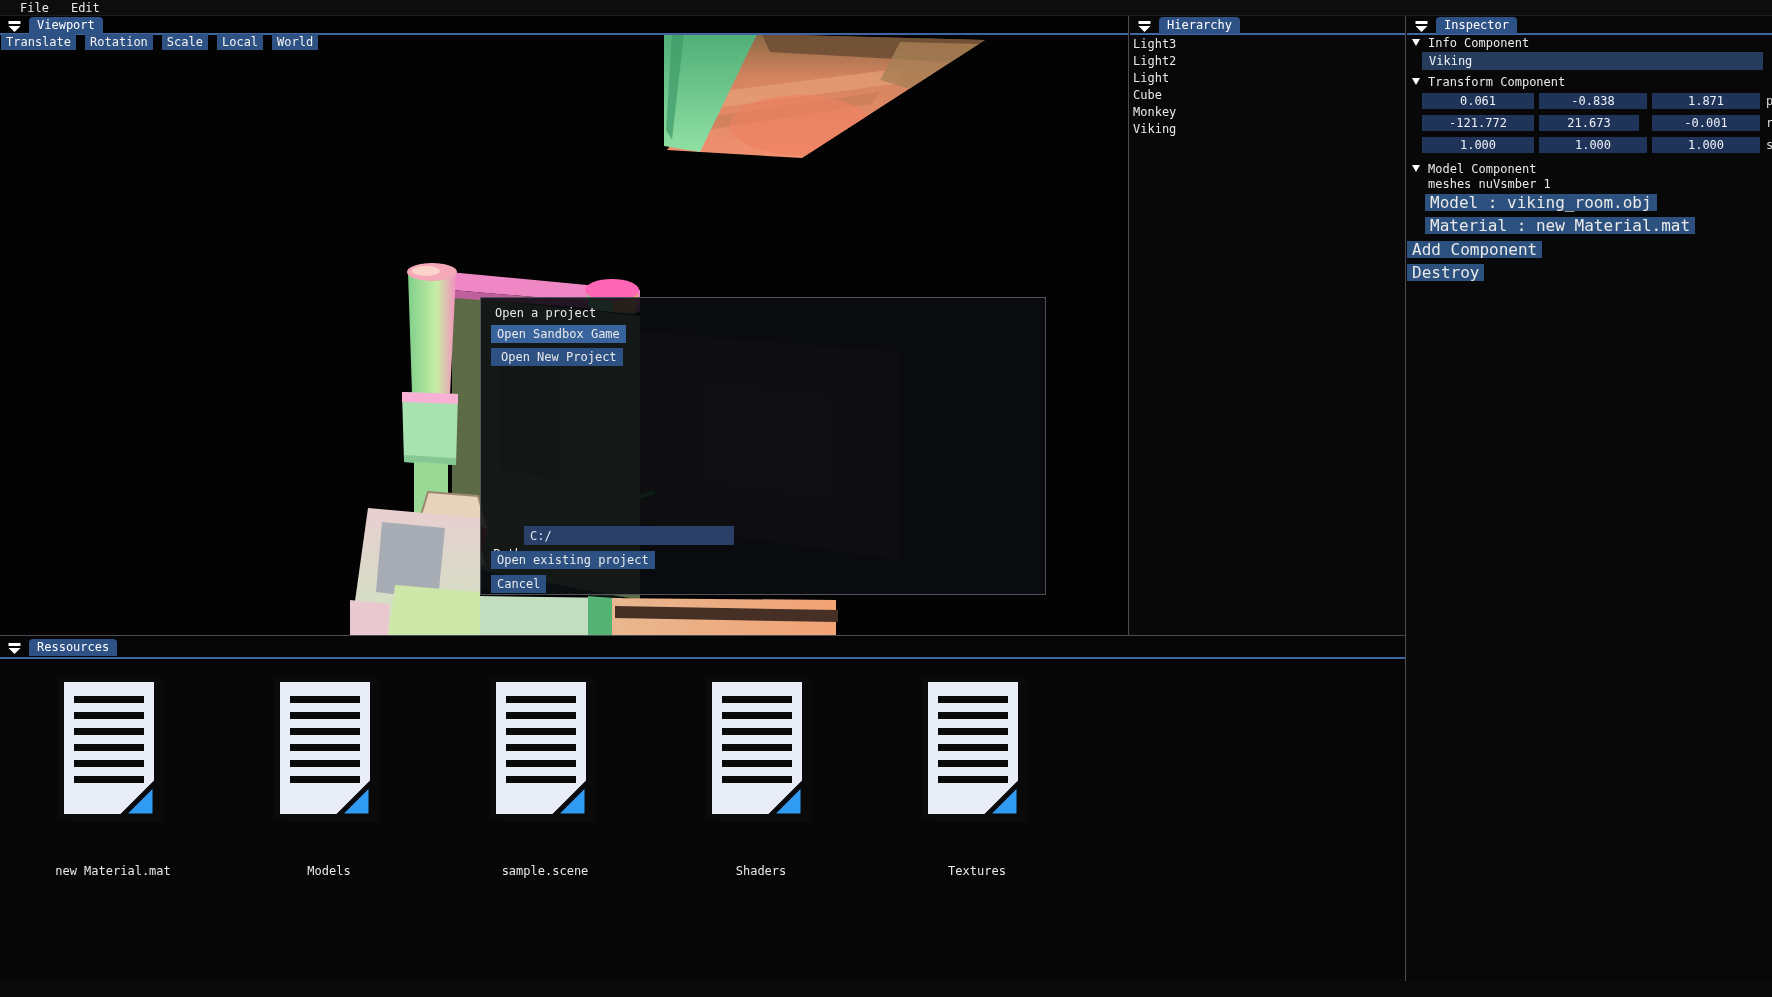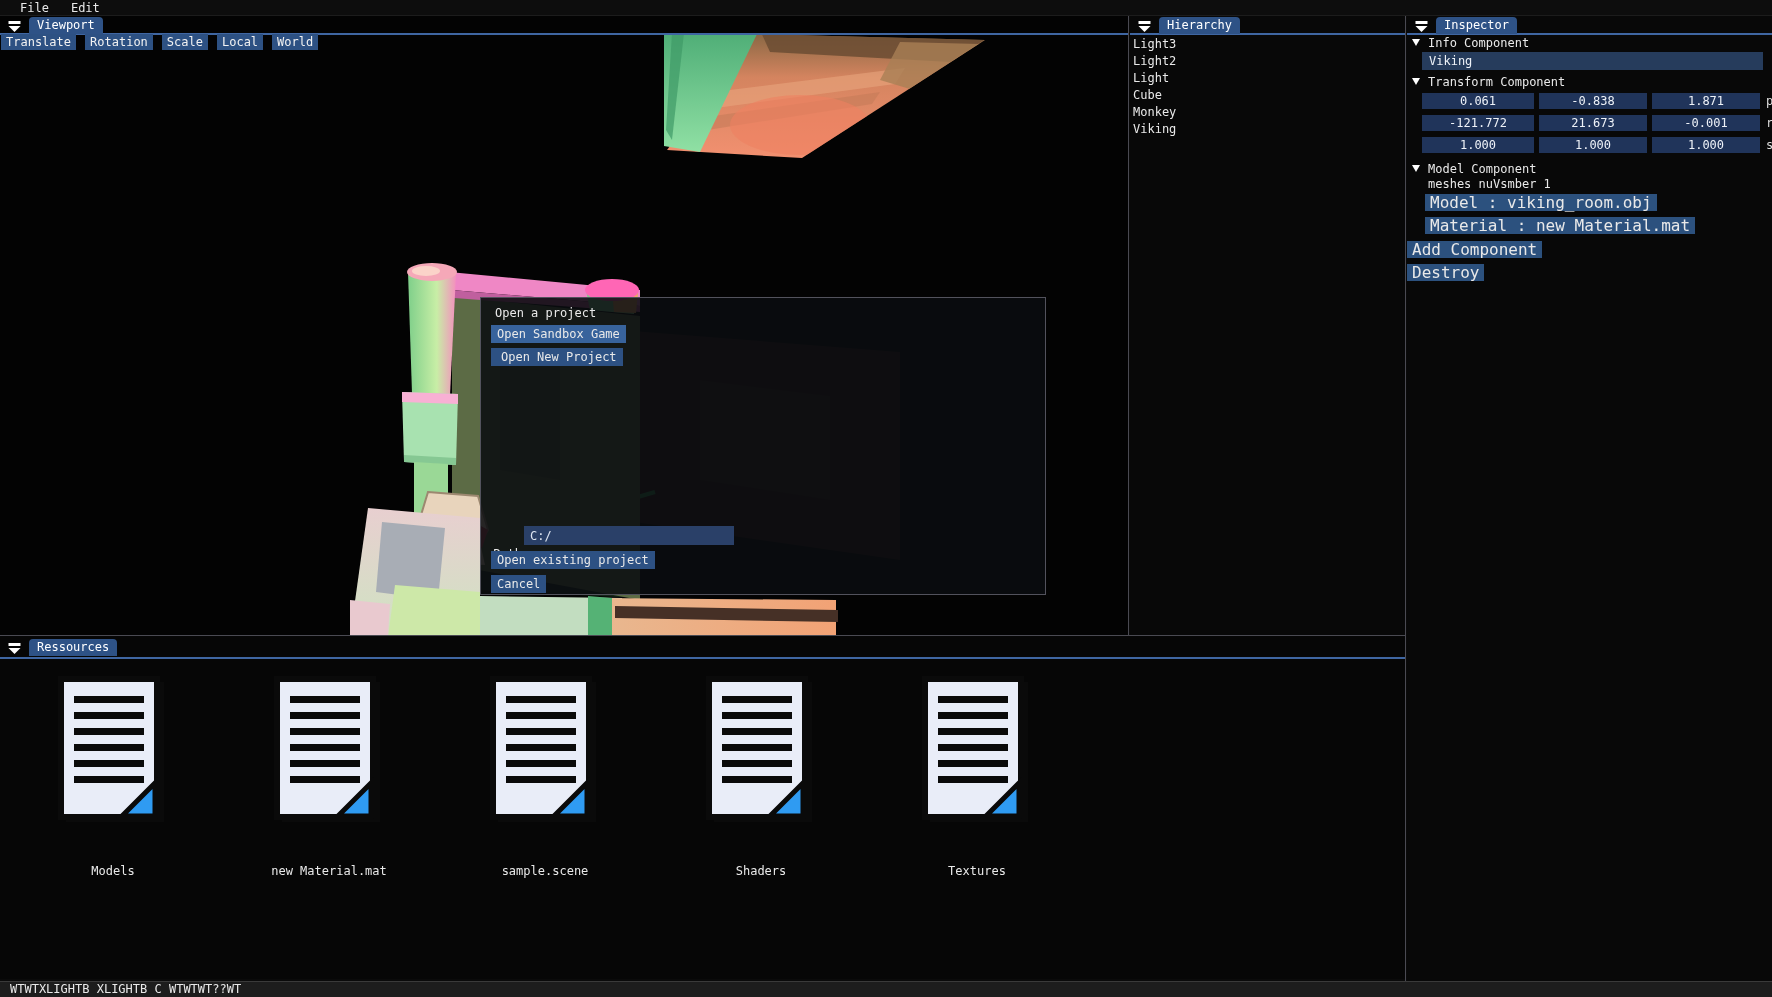--- a/index.html
+++ b/index.html
@@ -221,21 +221,21 @@
 
     <div class="tri" style="left:5px;top:62px;"></div>
     <div class="sec-head" style="left:21px;top:59px;">Transform Component</div>
 
     <div class="field" style="left:15px;top:77px;width:112px;">0.061</div>
     <div class="field" style="left:132px;top:77px;width:108px;">-0.838</div>
     <div class="field" style="left:245px;top:77px;width:108px;">1.871</div>
     <div class="axis-label" style="left:359px;top:78px;">p</div>
 
     <div class="field" style="left:15px;top:99px;width:112px;">-121.772</div>
-    <div class="field" style="left:132px;top:99px;width:108px;">21.673</div>
+    <div class="field" style="left:132px;top:99px;width:100px;">21.673</div>
     <div class="field" style="left:245px;top:99px;width:108px;">-0.001</div>
     <div class="axis-label" style="left:359px;top:100px;">r</div>
 
     <div class="field" style="left:15px;top:121px;width:112px;">1.000</div>
     <div class="field" style="left:132px;top:121px;width:108px;">1.000</div>
     <div class="field" style="left:245px;top:121px;width:108px;">1.000</div>
     <div class="axis-label" style="left:359px;top:122px;">s</div>
 
     <div class="tri" style="left:5px;top:149px;"></div>
     <div class="sec-head" style="left:21px;top:146px;">Model Component</div>
@@ -268,37 +268,37 @@
             <g fill="#0a0a0a">
               <rect x="16" y="20" width="70" height="7"></rect>
               <rect x="16" y="36" width="70" height="7"></rect>
               <rect x="16" y="52" width="70" height="7"></rect>
               <rect x="16" y="68" width="70" height="7"></rect>
               <rect x="16" y="84" width="70" height="7"></rect>
               <rect x="16" y="100" width="70" height="7"></rect>
             </g>
             <polygon points="64,140 97,107 97,140" fill="#2f9bf2" stroke="#0a0a0a" stroke-width="5"></polygon>
           </svg>
+        <div class="res-label">new Material.mat</div>
+      </div>
+      <div class="res-cell">
+        <svg width="110" height="150" viewBox="0 0 110 150">
+            <rect x="8" y="6" width="98" height="140" fill="#0a0a0a"></rect>
+            <rect x="3" y="3" width="96" height="138" fill="#e9edf8" stroke="#0a0a0a" stroke-width="6"></rect>
+            <g fill="#0a0a0a">
+              <rect x="16" y="20" width="70" height="7"></rect>
+              <rect x="16" y="36" width="70" height="7"></rect>
+              <rect x="16" y="52" width="70" height="7"></rect>
+              <rect x="16" y="68" width="70" height="7"></rect>
+              <rect x="16" y="84" width="70" height="7"></rect>
+              <rect x="16" y="100" width="70" height="7"></rect>
+            </g>
+            <polygon points="64,140 97,107 97,140" fill="#2f9bf2" stroke="#0a0a0a" stroke-width="5"></polygon>
+          </svg>
         <div class="res-label">Models</div>
-      </div>
-      <div class="res-cell">
-        <svg width="110" height="150" viewBox="0 0 110 150">
-            <rect x="8" y="6" width="98" height="140" fill="#0a0a0a"></rect>
-            <rect x="3" y="3" width="96" height="138" fill="#e9edf8" stroke="#0a0a0a" stroke-width="6"></rect>
-            <g fill="#0a0a0a">
-              <rect x="16" y="20" width="70" height="7"></rect>
-              <rect x="16" y="36" width="70" height="7"></rect>
-              <rect x="16" y="52" width="70" height="7"></rect>
-              <rect x="16" y="68" width="70" height="7"></rect>
-              <rect x="16" y="84" width="70" height="7"></rect>
-              <rect x="16" y="100" width="70" height="7"></rect>
-            </g>
-            <polygon points="64,140 97,107 97,140" fill="#2f9bf2" stroke="#0a0a0a" stroke-width="5"></polygon>
-          </svg>
-        <div class="res-label">new Material.mat</div>
       </div>
       <div class="res-cell">
         <svg width="110" height="150" viewBox="0 0 110 150">
             <rect x="8" y="6" width="98" height="140" fill="#0a0a0a"></rect>
             <rect x="3" y="3" width="96" height="138" fill="#e9edf8" stroke="#0a0a0a" stroke-width="6"></rect>
             <g fill="#0a0a0a">
               <rect x="16" y="20" width="70" height="7"></rect>
               <rect x="16" y="36" width="70" height="7"></rect>
               <rect x="16" y="52" width="70" height="7"></rect>
               <rect x="16" y="68" width="70" height="7"></rect>
@@ -341,17 +341,14 @@
           </svg>
         <div class="res-label">Textures</div>
       </div>
     </div>
   </div>
 
   <div class="vsep" style="left:1128px;top:16px;height:619px;"></div>
   <div class="vsep" style="left:1405px;top:16px;height:965px;"></div>
   <div class="hsep" style="left:0;top:635px;width:1406px;"></div>
 
-  <div class="statusbar">
-    <span>WTWTXLIGHTB XLIGHTB C WTWTWT??WT</span>
-  </div>
 
 </div>
 
 </body></html>

